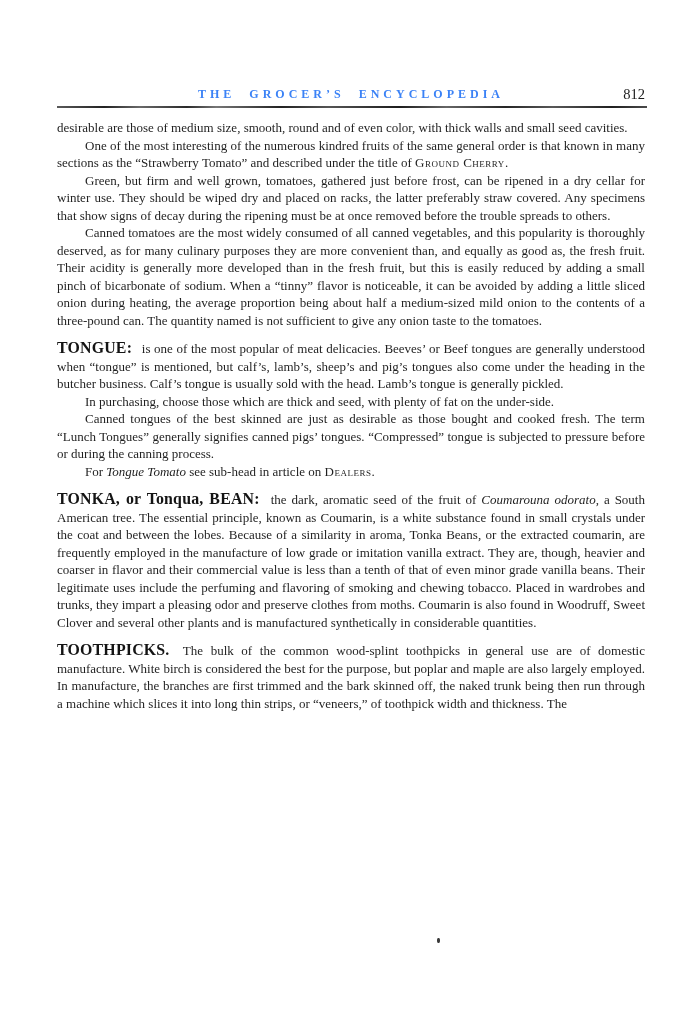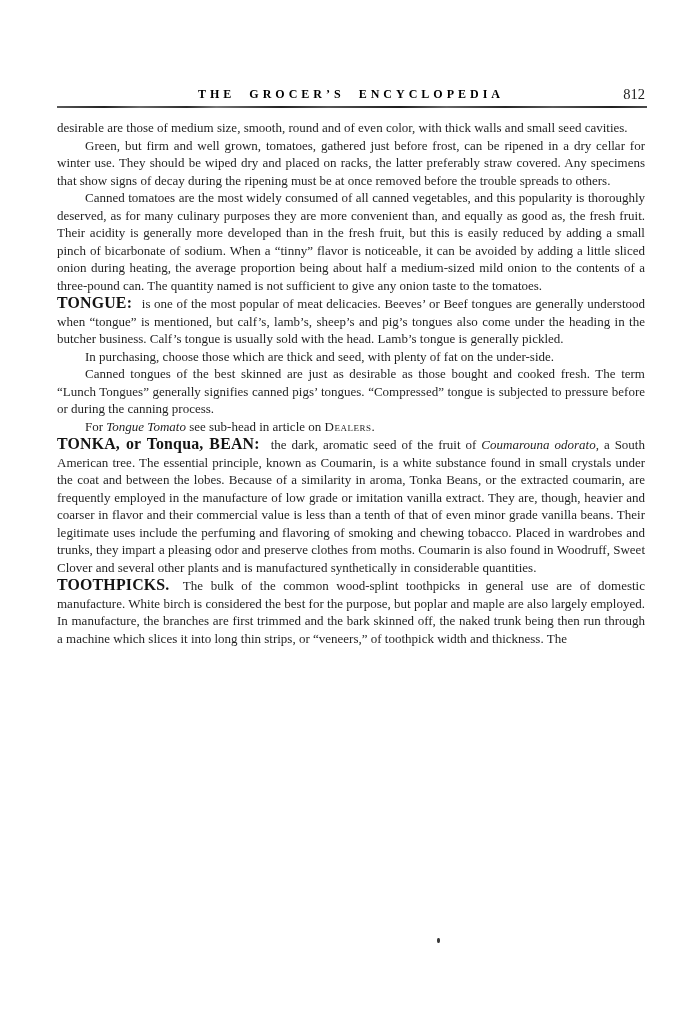--- a/index.html
+++ b/index.html
@@ -20,21 +20,21 @@
     height: 16px;
   }
   .running-title {
     position: absolute;
     left: 0; right: 0;
     text-align: center;
     font-size: 12px;
     font-weight: 700;
     letter-spacing: 4px;
     word-spacing: 7px;
-    color: #000000;
+    color: #3b82f6;
   }
   .page-number {
     position: absolute;
     right: 0;
     top: -1px;
     font-size: 14.5px;
     color: #1a1a1a;
   }
   .header-rule {
     position: absolute;
@@ -49,21 +49,21 @@
   }
   .page-body {
     position: absolute;
     left: 57px;
     top: 119px;
     width: 588px;
     font-size: 13px;
     line-height: 17.5px;
   }
   .entry { margin: 0; }
-  .entry + .entry { margin-top: 0; }
+  .entry + .entry { margin-top: 10px; }
   .para {
     margin: 0;
     text-align: justify;
     text-justify: inter-word;
   }
   .para.indent { text-indent: 28px; }
   .seg-n { }
   .seg-h {
     font-weight: 700;
     font-size: 1.22em;
@@ -89,20 +89,21 @@
 <header class="page-header">
   <div class="running-title">THE GROCER’S ENCYCLOPEDIA</div>
   <div class="page-number">812</div>
 </header>
 
 <div class="header-rule"></div>
 
 <main class="page-body">
     <section class="entry">
       <p class="para"><span class="seg-n">desirable are those of medium size, smooth, round and of even color, with thick walls and small seed cavities.</span></p>
+      <p class="para indent"><span class="seg-n">One of the most interesting of the numerous kindred fruits of the same general order is that known in many sections as the “Strawberry Tomato” and described under the title of </span><span class="seg-sc">Ground Cherry</span><span class="seg-n">.</span></p>
       <p class="para indent"><span class="seg-n">Green, but firm and well grown, tomatoes, gathered just before frost, can be ripened in a dry cellar for winter use. They should be wiped dry and placed on racks, the latter preferably straw covered. Any specimens that show signs of decay during the ripening must be at once removed before the trouble spreads to others.</span></p>
       <p class="para indent"><span class="seg-n">Canned tomatoes are the most widely consumed of all canned vegetables, and this popularity is thoroughly deserved, as for many culinary purposes they are more convenient than, and equally as good as, the fresh fruit. Their acidity is generally more developed than in the fresh fruit, but this is easily reduced by adding a small pinch of bicarbonate of sodium. When a “tinny” flavor is noticeable, it can be avoided by adding a little sliced onion during heating, the average proportion being about half a medium-sized mild onion to the contents of a three-pound can. The quantity named is not sufficient to give any onion taste to the tomatoes.</span></p>
     </section>
     <section class="entry">
       <p class="para"><span class="seg-h">TONGUE:</span><span class="seg-n"> is one of the most popular of meat delicacies. Beeves’ or Beef tongues are generally understood when “tongue” is mentioned, but calf’s, lamb’s, sheep’s and pig’s tongues also come under the heading in the butcher business. Calf’s tongue is usually sold with the head. Lamb’s tongue is generally pickled.</span></p>
       <p class="para indent"><span class="seg-n">In purchasing, choose those which are thick and seed, with plenty of fat on the under-side.</span></p>
       <p class="para indent"><span class="seg-n">Canned tongues of the best skinned are just as desirable as those bought and cooked fresh. The term “Lunch Tongues” generally signifies canned pigs’ tongues. “Compressed” tongue is subjected to pressure before or during the canning process.</span></p>
       <p class="para indent"><span class="seg-n">For </span><span class="seg-i">Tongue Tomato</span><span class="seg-n"> see sub-head in article on </span><span class="seg-sc">Dealers</span><span class="seg-n">.</span></p>
     </section>
     <section class="entry">

